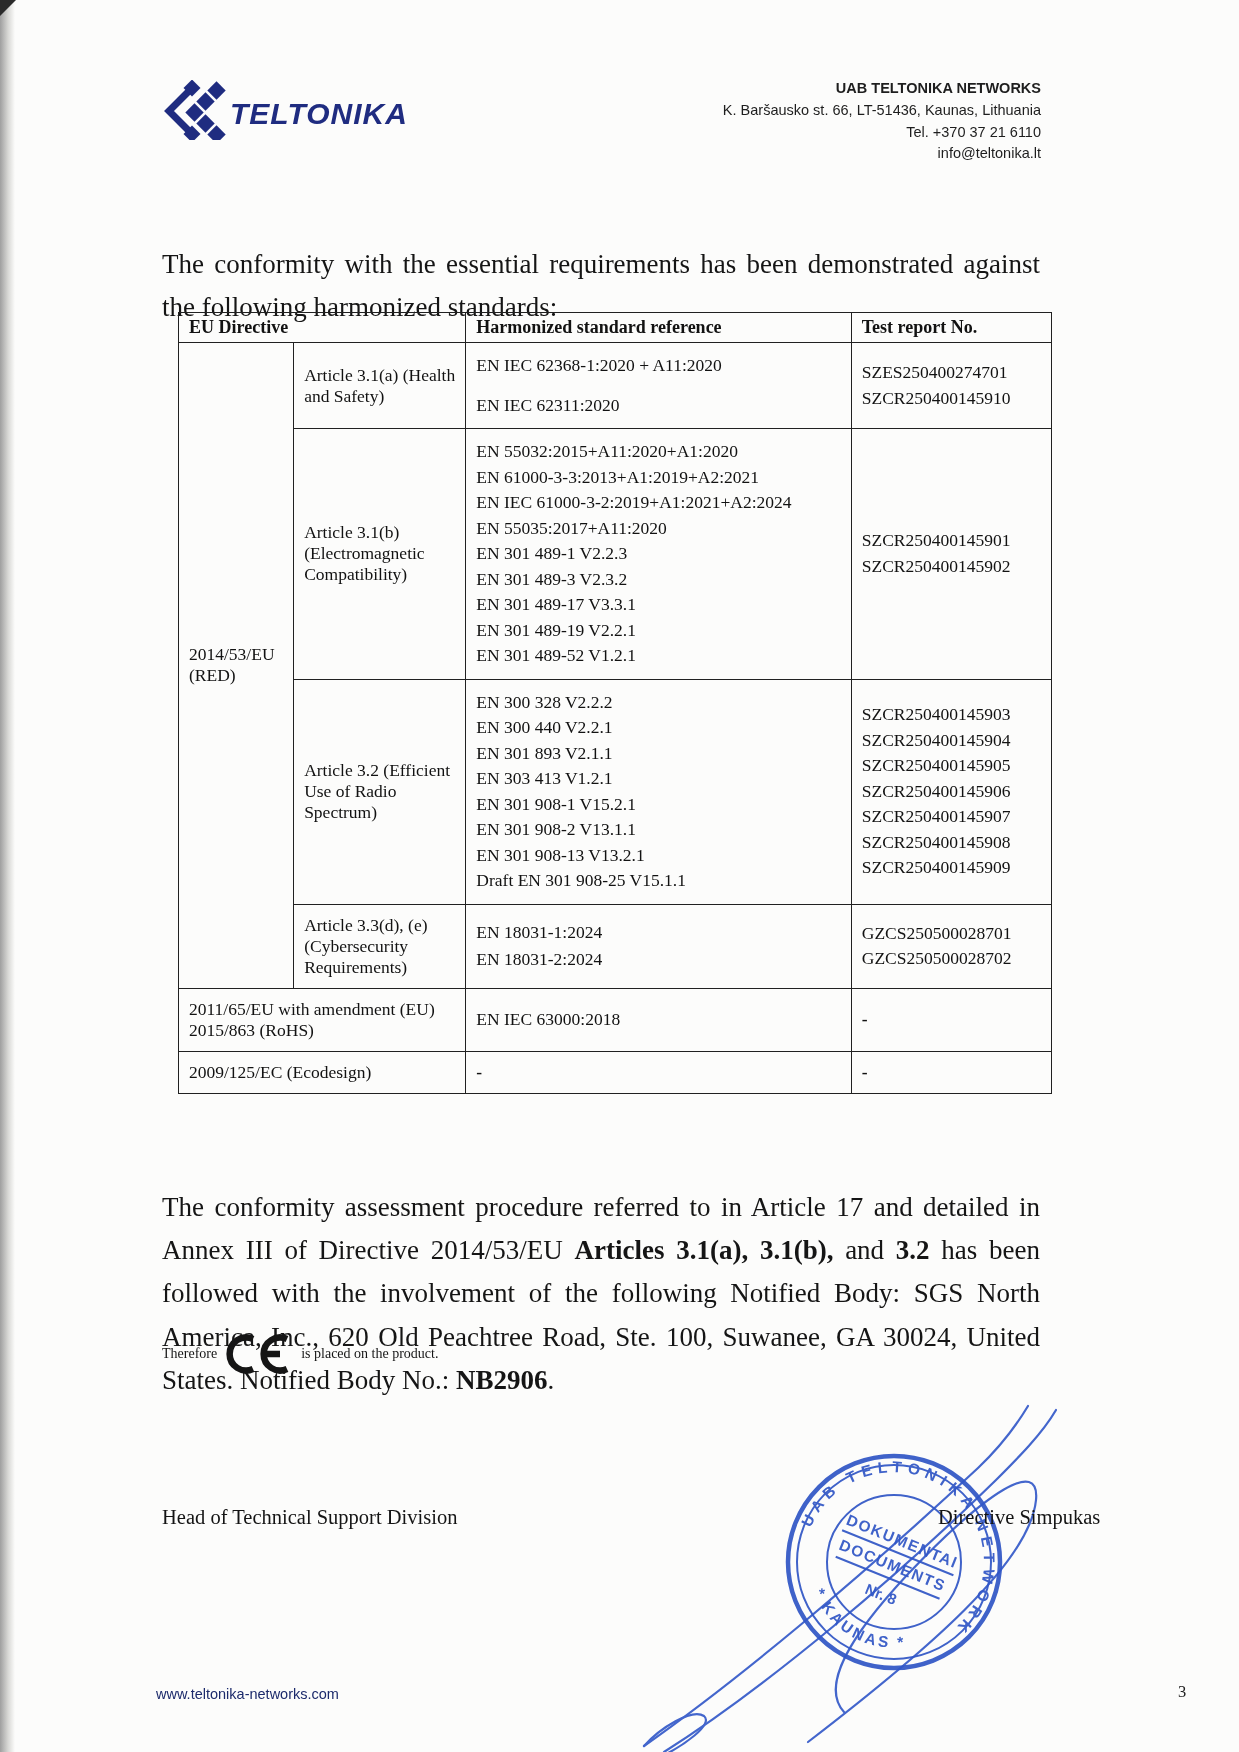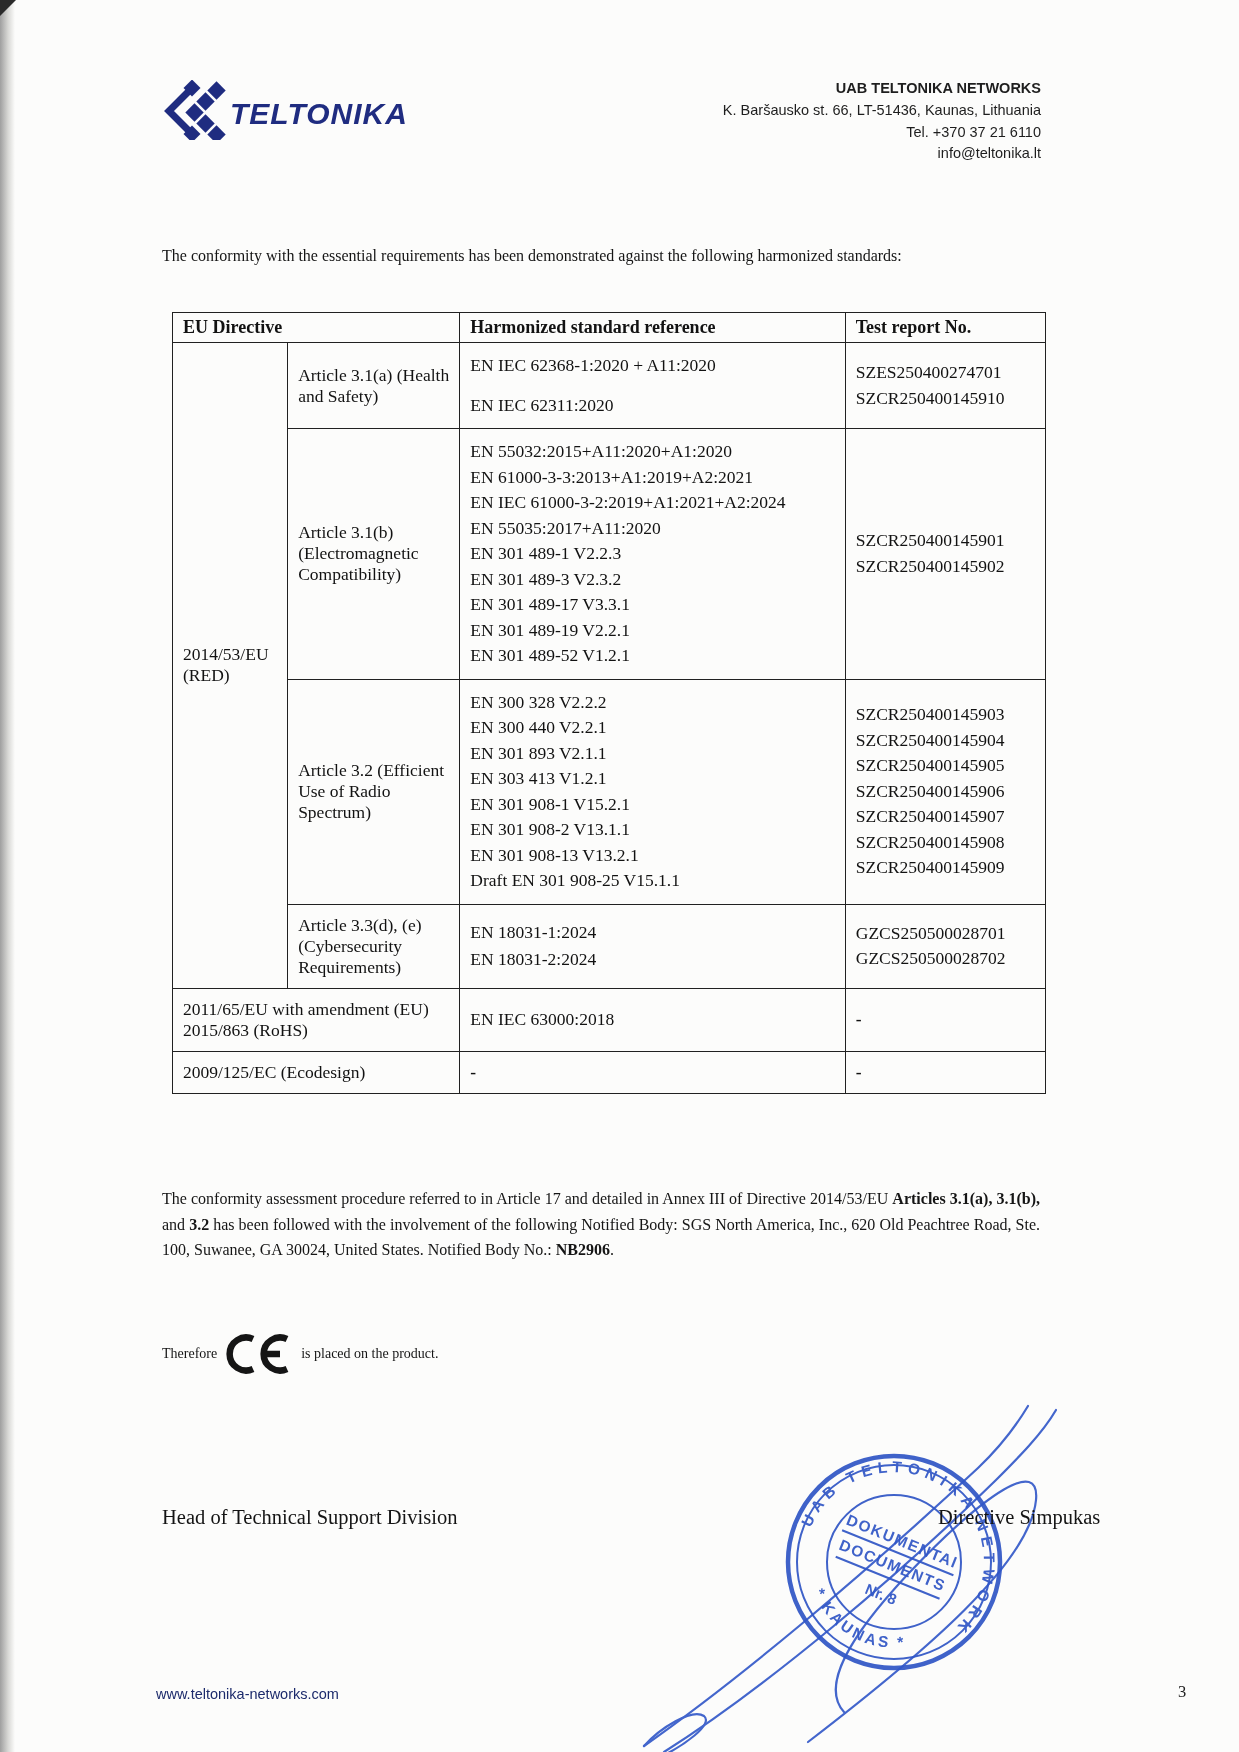--- a/index.html
+++ b/index.html
@@ -10,27 +10,27 @@
   .scan-corner{position:absolute;left:0;top:0;width:0;height:0;
         border-top:16px solid #2a2a2a;border-right:16px solid transparent;}
 
   
   .logo{position:absolute;left:158px;top:80px;}
   .hdr-info{position:absolute;right:198px;top:78px;text-align:right;
         font-family:"Liberation Sans",sans-serif;font-size:14.5px;line-height:1.5;color:#1e1e1e;}
   .hdr-info .co{font-weight:bold;}
 
   
-  .para{position:absolute;left:162px;width:878px;font-size:16px;line-height:1.6;
+  .para{position:absolute;left:162px;width:878px;font-size:27px;line-height:1.6;
         text-align:justify;color:#151515;}
   .intro{top:243px;}
   .assessment{top:1186px;}
 
   
-  .tbl-wrap{position:absolute;left:172px;top:312px;}
+  .tbl-wrap{position:absolute;left:178px;top:312px;}
   table{border-collapse:collapse;table-layout:fixed;width:874px;font-size:17.5px;color:#121212;}
   th,td{border:1.8px solid #212121;padding:10px 10px;vertical-align:middle;overflow:hidden;}
   th{text-align:left;font-size:18px;padding:4px 10px;}
   td .ln{line-height:25.5px;}
   .gap .ln{line-height:25px;}
   .gap .ln + .ln{margin-top:15px;}
   .midgap .ln{line-height:27px;}
   .dash{font-weight:bold;}
 
   

